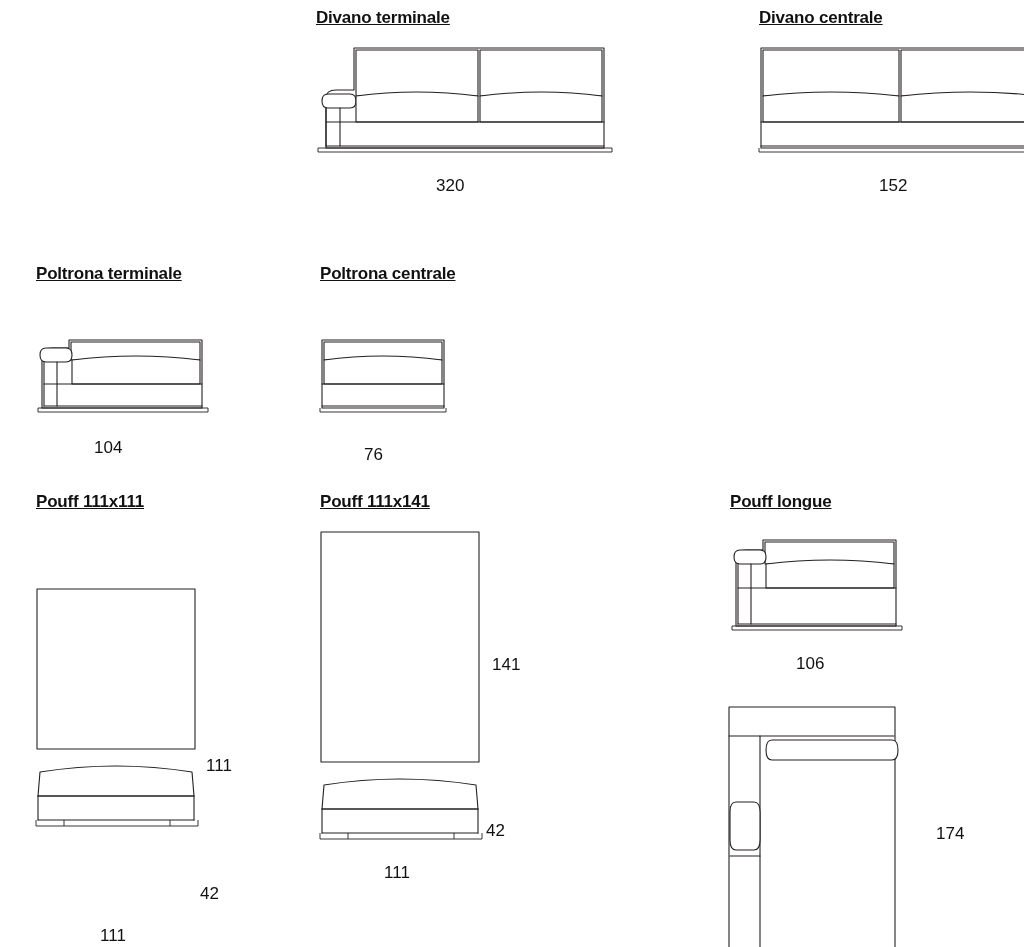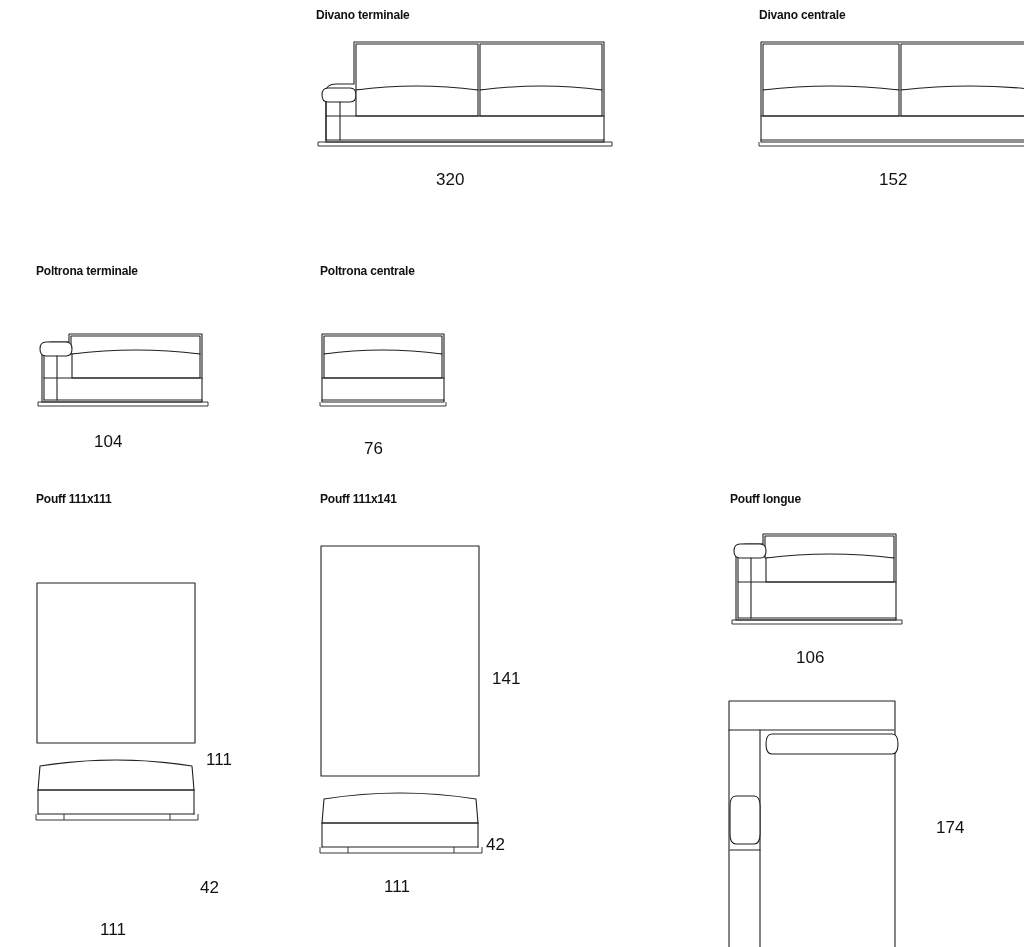--- a/index.html
+++ b/index.html
@@ -15,25 +15,26 @@
     position: relative;
     width: 1024px;
     height: 947px;
     overflow: hidden;
     background: #ffffff;
   }
   .item {
     position: absolute;
   }
   .title {
-    font-size: 12px;
+    font-size: 17px;
     font-weight: bold;
     letter-spacing: -0.2px;
     color: #111111;
     white-space: nowrap;
+    text-decoration: underline;
   }
   .dim {
     font-size: 17px;
     color: #111111;
     white-space: nowrap;
   }
   svg {
     display: block;
     overflow: visible;
   }
@@ -168,21 +169,21 @@
         <path class="ln-thin" d="M134 232 L134 238"></path>
       </svg>
       <div class="dim" style="position:absolute; left:170px; top:168px;">111</div>
       <div class="dim" style="position:absolute; left:164px; top:296px;">42</div>
       <div class="dim" style="position:absolute; left:64px; top:338px;">111</div>
     </div>
   </div>
 
   <div class="item" style="left:320px; top:492px;">
     <div class="title">Pouff 111x141</div>
-    <div style="position:relative; margin-top:39px;">
+    <div style="position:relative; margin-top:19px;">
       <svg width="200" height="324" viewBox="0 0 200 324">
         <rect class="fill-w" x="1" y="1" width="158" height="230"></rect>
 
         <path class="fill-w" d="M4 254 Q80 242 156 254 L158 278 L2 278 Z"></path>
         <path class="ln" d="M2 278 L158 278"></path>
         <path class="ln" d="M2 302 L158 302"></path>
         <path class="ln" d="M2 278 L2 302"></path>
         <path class="ln" d="M158 278 L158 302"></path>
         <path class="ln-thin" d="M0 308 L162 308"></path>
         <path class="ln-thin" d="M0 302 L0 308"></path>

